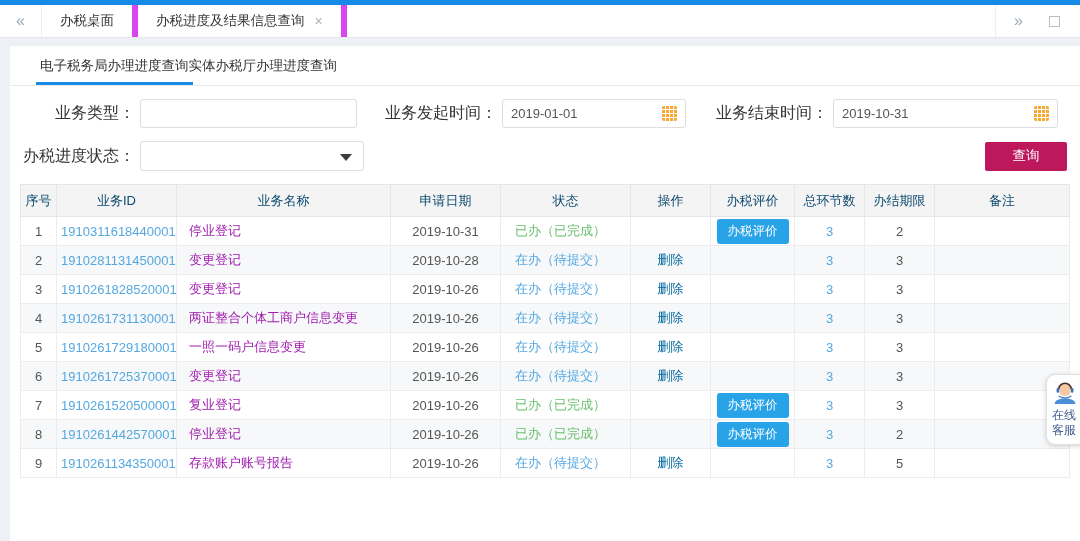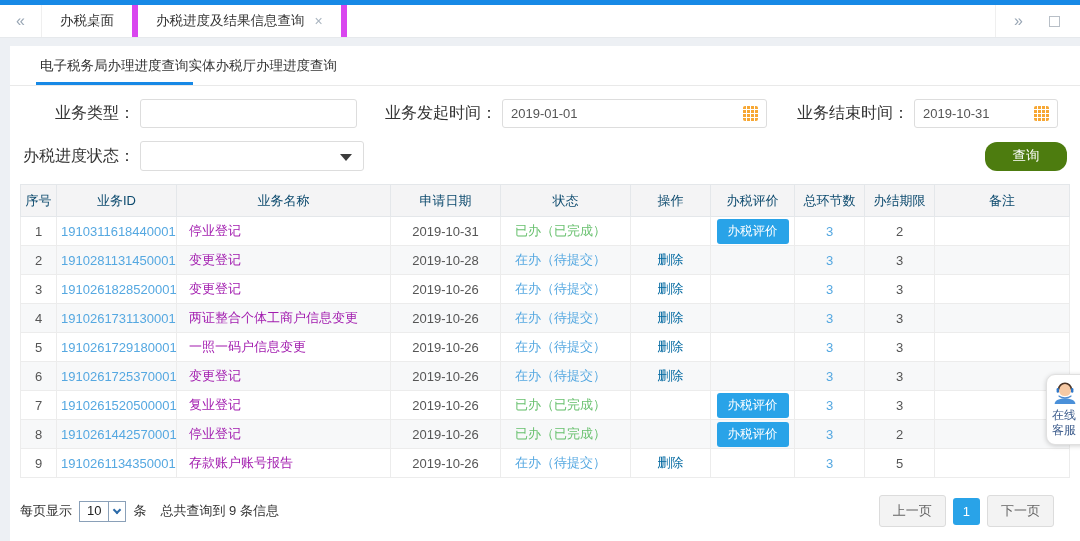--- a/index.html
+++ b/index.html
@@ -32,31 +32,31 @@
   
   .filters { padding:13px 10px 0 10px; }
   .frow { display:flex; align-items:center; margin-bottom:13px; }
   .flabel { font-size:16px; color:#333; text-align:right; white-space:nowrap; }
   .l-type { width:115px; }
   .l-start { width:112px; margin-left:28px; }
   .l-end { width:112px; margin-left:30px; }
   .l-status { width:115px; }
   .type-input { width:217px; height:29px; border:1px solid #ddd; border-radius:3px; margin-left:5px; padding:0 8px; font-size:13px; color:#555; font-family:"Liberation Sans",sans-serif; }
   .datebox { display:flex; align-items:center; border:1px solid #ddd; border-radius:3px; height:29px; background:#fff; padding:0 8px; margin-left:5px; cursor:pointer; }
-  .d1 { width:265px; }
+  .d1 { width:184px; }
   .d2 { flex:1; margin-right:12px; }
   .datebox .dval { font-size:13px; color:#555; flex:1; }
   .cal-icon { width:15px; height:15px; border-radius:2px; background-color:#f7a733;
     background-image:
       repeating-linear-gradient(to right, transparent 0 3px, #fff 3px 4px),
       repeating-linear-gradient(to bottom, transparent 0 3px, #fff 3px 4px);
   }
   .dropdown { width:224px; height:30px; border:1px solid #ddd; border-radius:3px; margin-left:5px; position:relative; background:#fff; cursor:pointer; }
   .dd-arrow { position:absolute; right:11px; top:12px; width:0; height:0; border-left:6px solid transparent; border-right:6px solid transparent; border-top:7px solid #3c3c3c; }
-  .query-btn { margin-left:auto; margin-right:3px; width:82px; height:29px; background:#4d7c0f; color:#fff; border:none; border-radius:12px; font-size:13.5px; cursor:pointer; font-family:Liberation Sans, sans-serif; }
+  .query-btn { margin-left:auto; margin-right:3px; width:82px; height:29px; background:#be185d; color:#fff; border:none; border-radius:2px; font-size:13.5px; cursor:pointer; font-family:Liberation Sans, sans-serif; }
 
   
   .table-wrap { margin:1px 10px 0 10px; }
   table { width:100%; border-collapse:collapse; font-size:13px; table-layout:fixed; }
   th { background:#f4f4f5; color:#0c4a6e; font-weight:normal; height:32px; border:1px solid #e4e7ea; padding:0 4px; }
   td { height:29px; border:1px solid #ececec; color:#555; text-align:center; padding:0 4px; overflow:hidden; white-space:nowrap; }
   tbody tr:nth-child(even) td { background:#f7f8f9; }
   td.c-name { text-align:left; padding-left:12px; color:#a21caf; }
   td.c-status { text-align:left; padding-left:14px; }
   .link { color:#55a8e1; cursor:pointer; }
@@ -266,36 +266,20 @@
             <td><span class="del">删除</span></td>
             <td></td>
             <td><span class="num-blue">3</span></td>
             <td>5</td>
             <td></td>
           </tr>
         </tbody>
     </table>
   </div>
 
-  <div class="footerbar">
-    <span>每页显示</span>
-    <span class="pp-select">
-      <span class="pp-val">10</span>
-      <span class="pp-chevron">
-          <i></i>
-        </span>
-    </span>
-    <span>条</span>
-    <span class="total-info">总共查询到 9 条信息</span>
-    <div class="pager">
-      <button class="page-btn">上一页</button>
-      <span class="page-cur">1</span>
-      <button class="page-btn">下一页</button>
-    </div>
-  </div>
 
 </div>
 
 <div class="service">
   <svg width="26" height="24" viewBox="0 0 32 30">
     <path d="M3 30 c0-9 26-9 26 0 z" fill="#4a90d9"></path>
     <circle cx="16" cy="12" r="8" fill="#f6c9a4"></circle>
     <path d="M7 12 a9 9 0 0 1 18 0 l-2 0 a7 7 0 0 0 -14 0 z" fill="#4a3426"></path>
     <rect x="5.5" y="10" width="3" height="6" rx="1.5" fill="#2e77c9"></rect>
     <rect x="23.5" y="10" width="3" height="6" rx="1.5" fill="#2e77c9"></rect>

